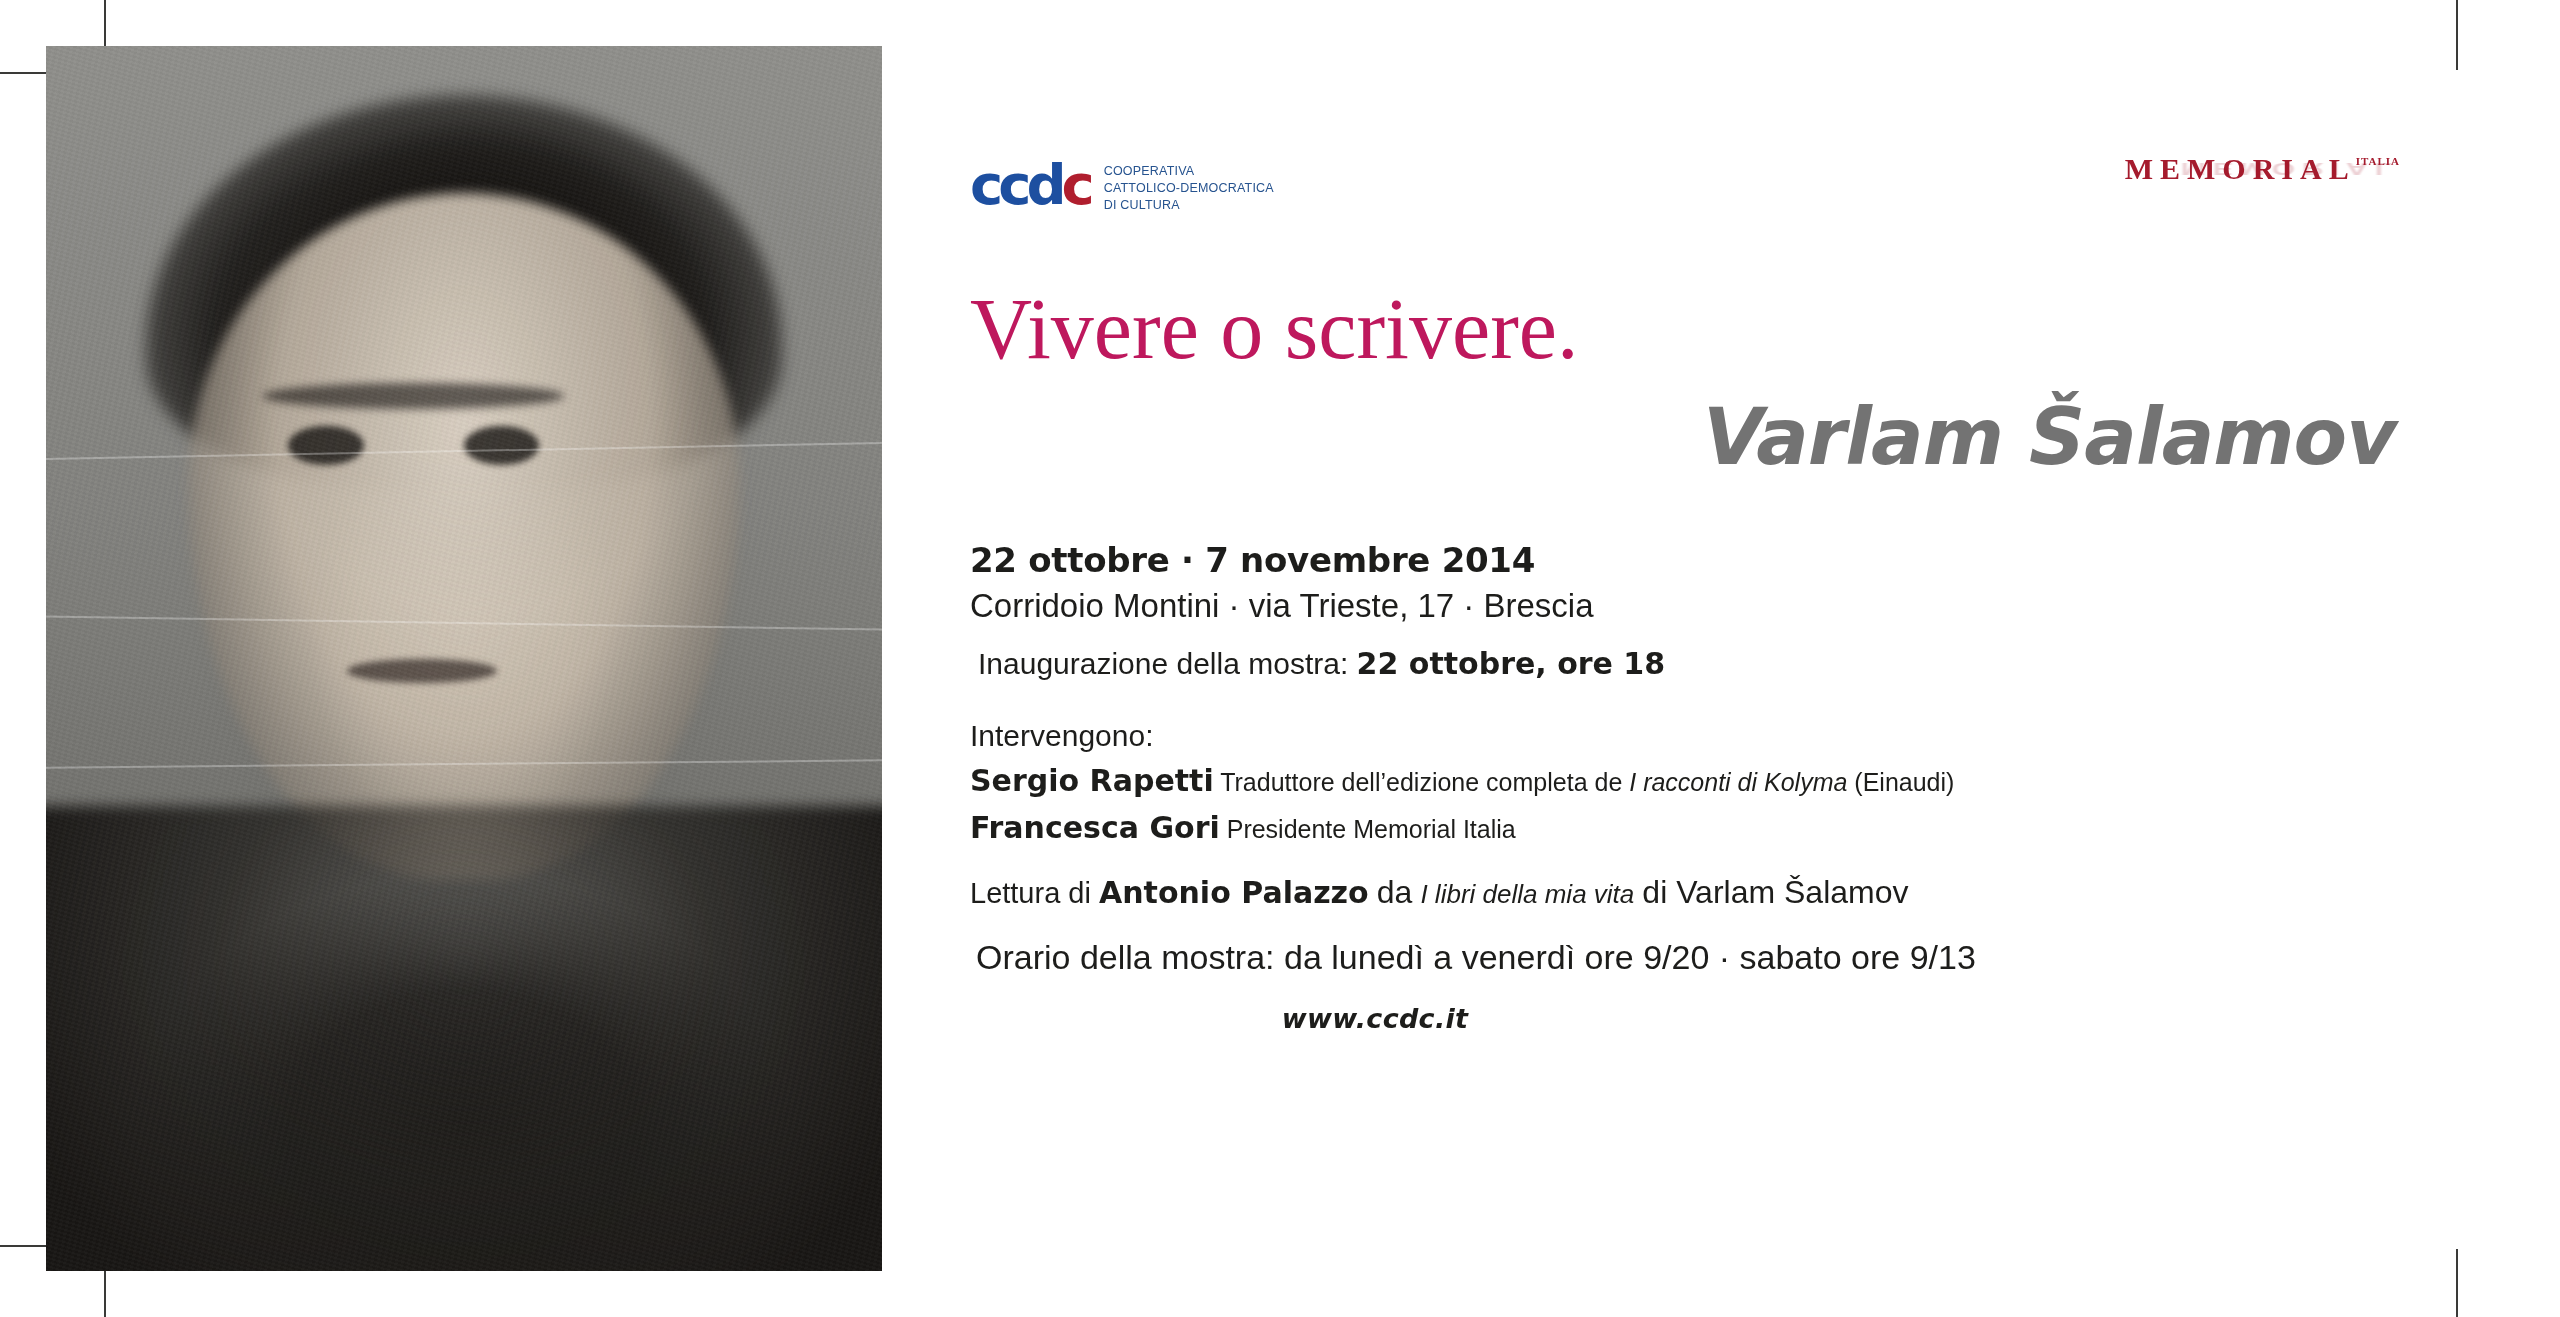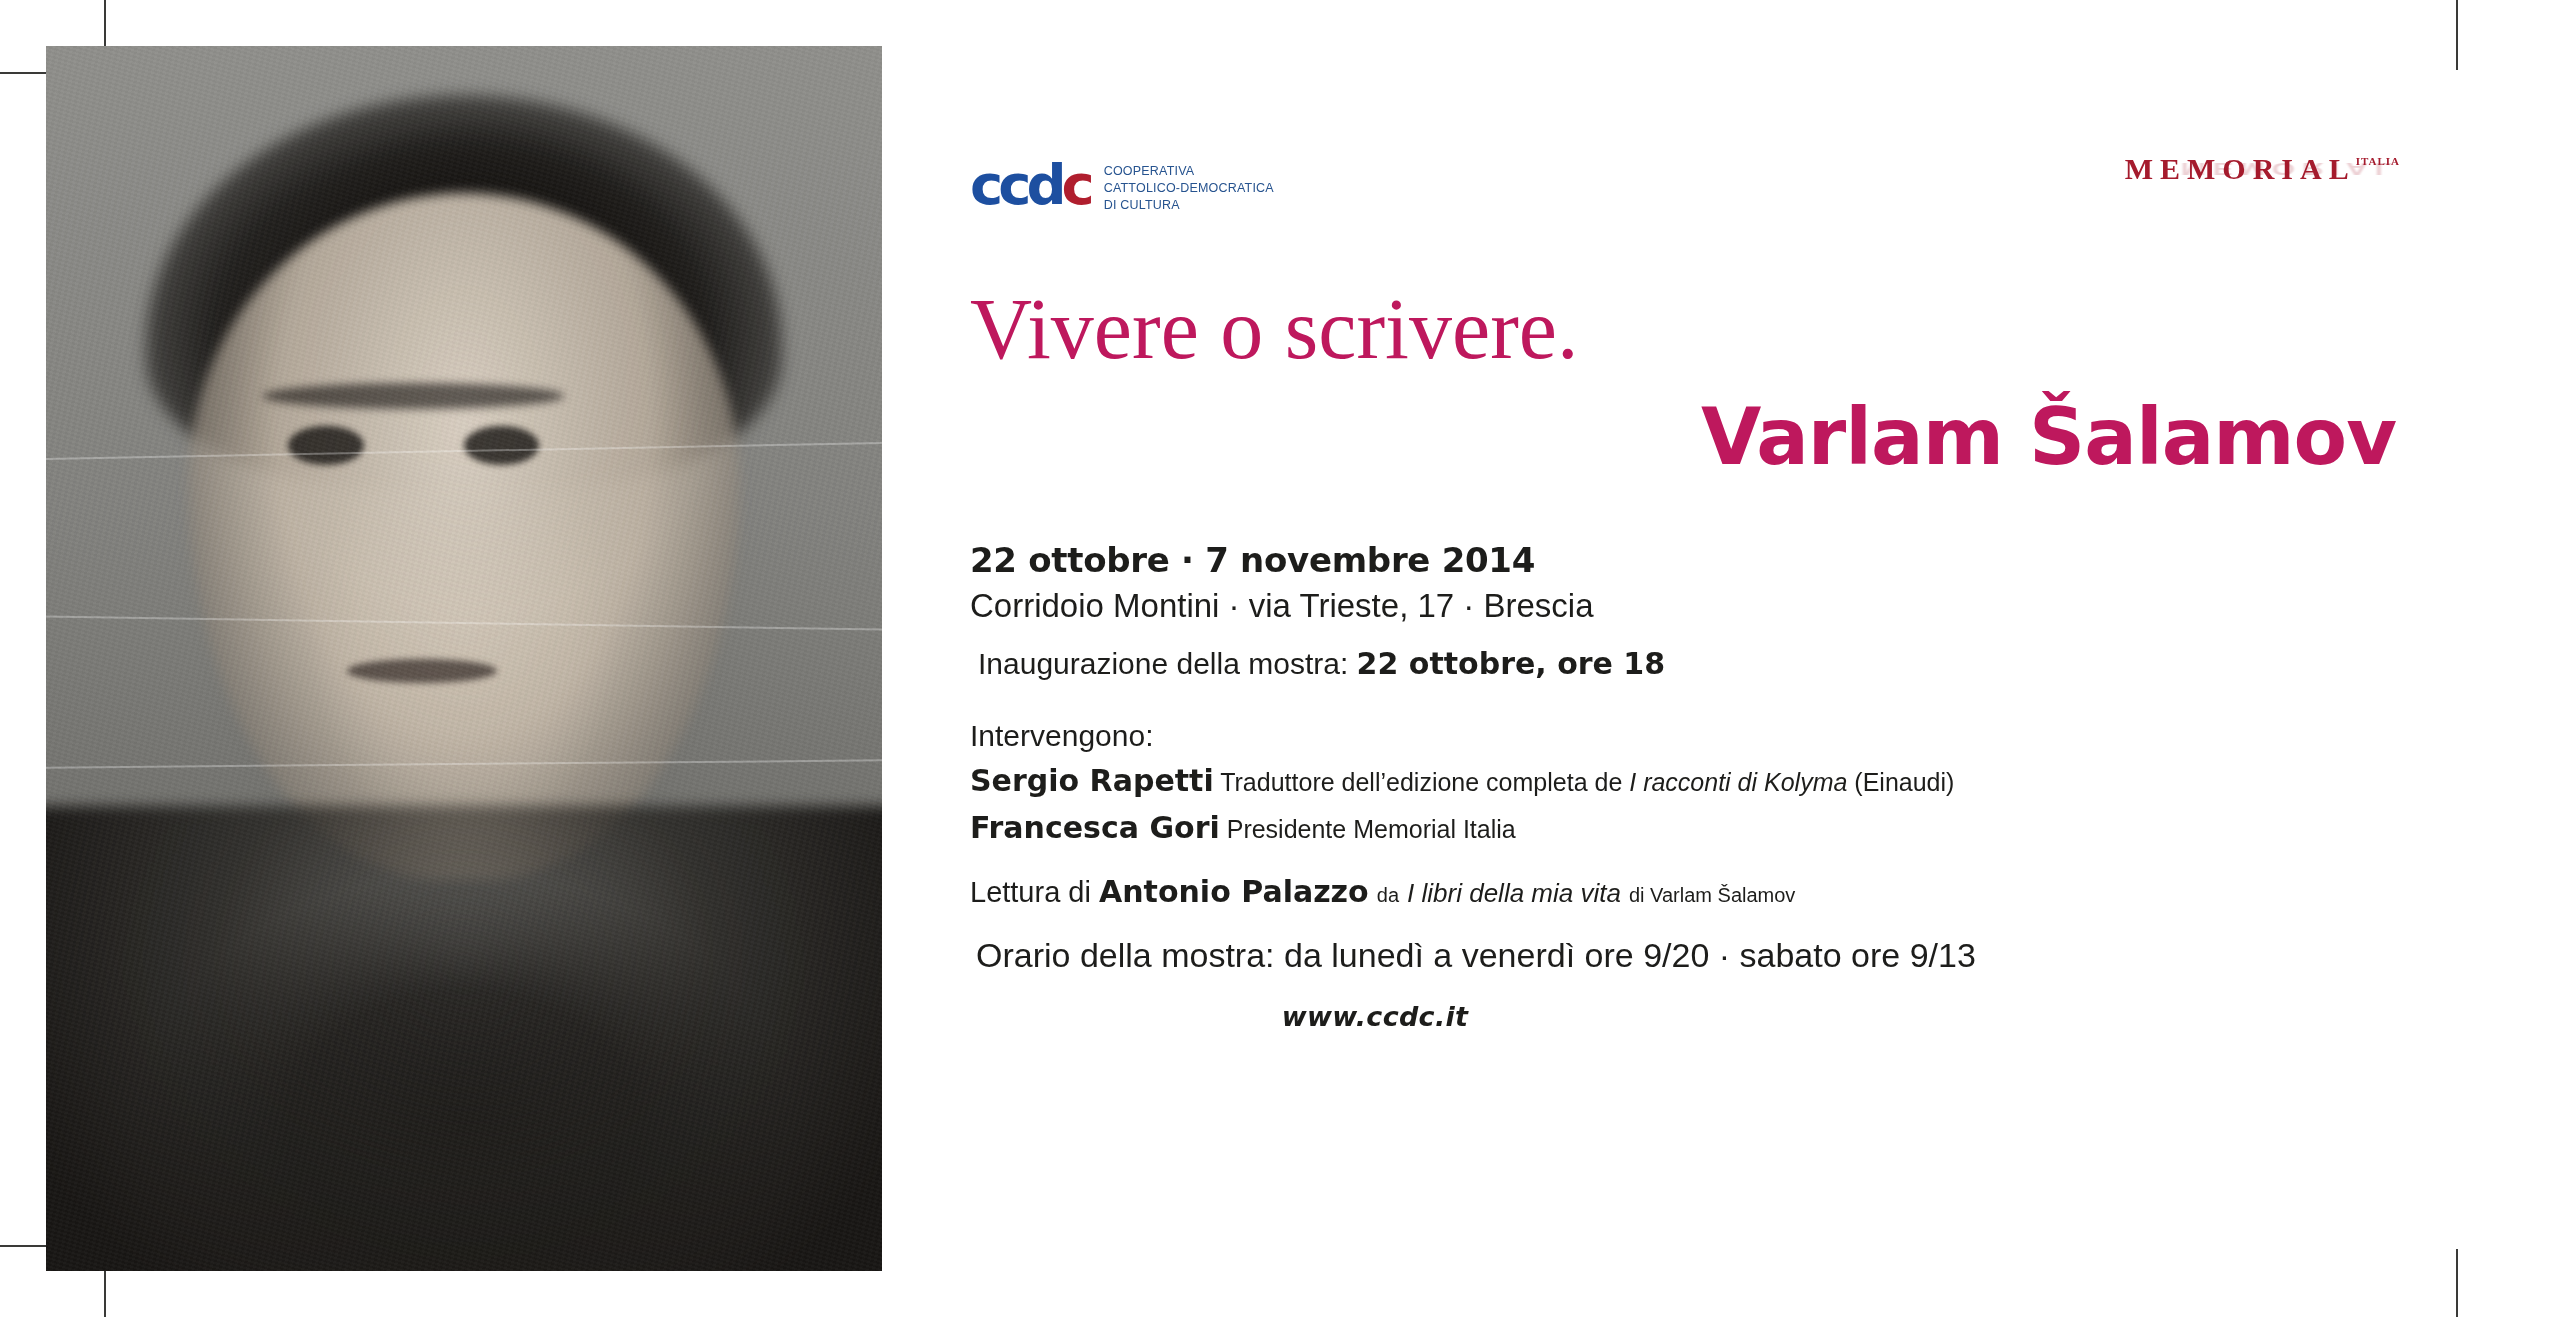--- a/index.html
+++ b/index.html
@@ -259,24 +259,25 @@
     line-height: 1;
     white-space: nowrap;
   }
   .title-sub {
     position: absolute;
     right: 4px;
     top: 398px;
     font-family: "DejaVu Sans", sans-serif;
     font-weight: bold;
     font-size: 78px;
-    color: #be185d;
+    color: #737373;
     line-height: 1;
     white-space: nowrap;
     letter-spacing: -1px;
+    font-style: italic;
   }
 
   
   .info {
     position: absolute;
     left: 0;
     top: 540px;
     width: 1430px;
     color: #1d1d1b;
   }
@@ -323,21 +324,21 @@
   .line-lettura {
     margin-top: 26px;
     font-family: "Liberation Sans", sans-serif;
     font-size: 29px;
   }
   .line-lettura .nm {
     font-family: "DejaVu Sans", sans-serif;
     font-weight: bold;
     font-size: 30px;
   }
-  .line-lettura .sm { font-size: 20px; }
+  .line-lettura .sm { font-size: 32px; }
   .line-lettura .it { font-style: italic; font-size: 26px; }
   .line-orario {
     margin-top: 27px;
     margin-left: 6px;
     font-family: "Liberation Sans", sans-serif;
     font-size: 34px;
   }
   .line-web {
     margin-top: 26px;
     text-align: center;

